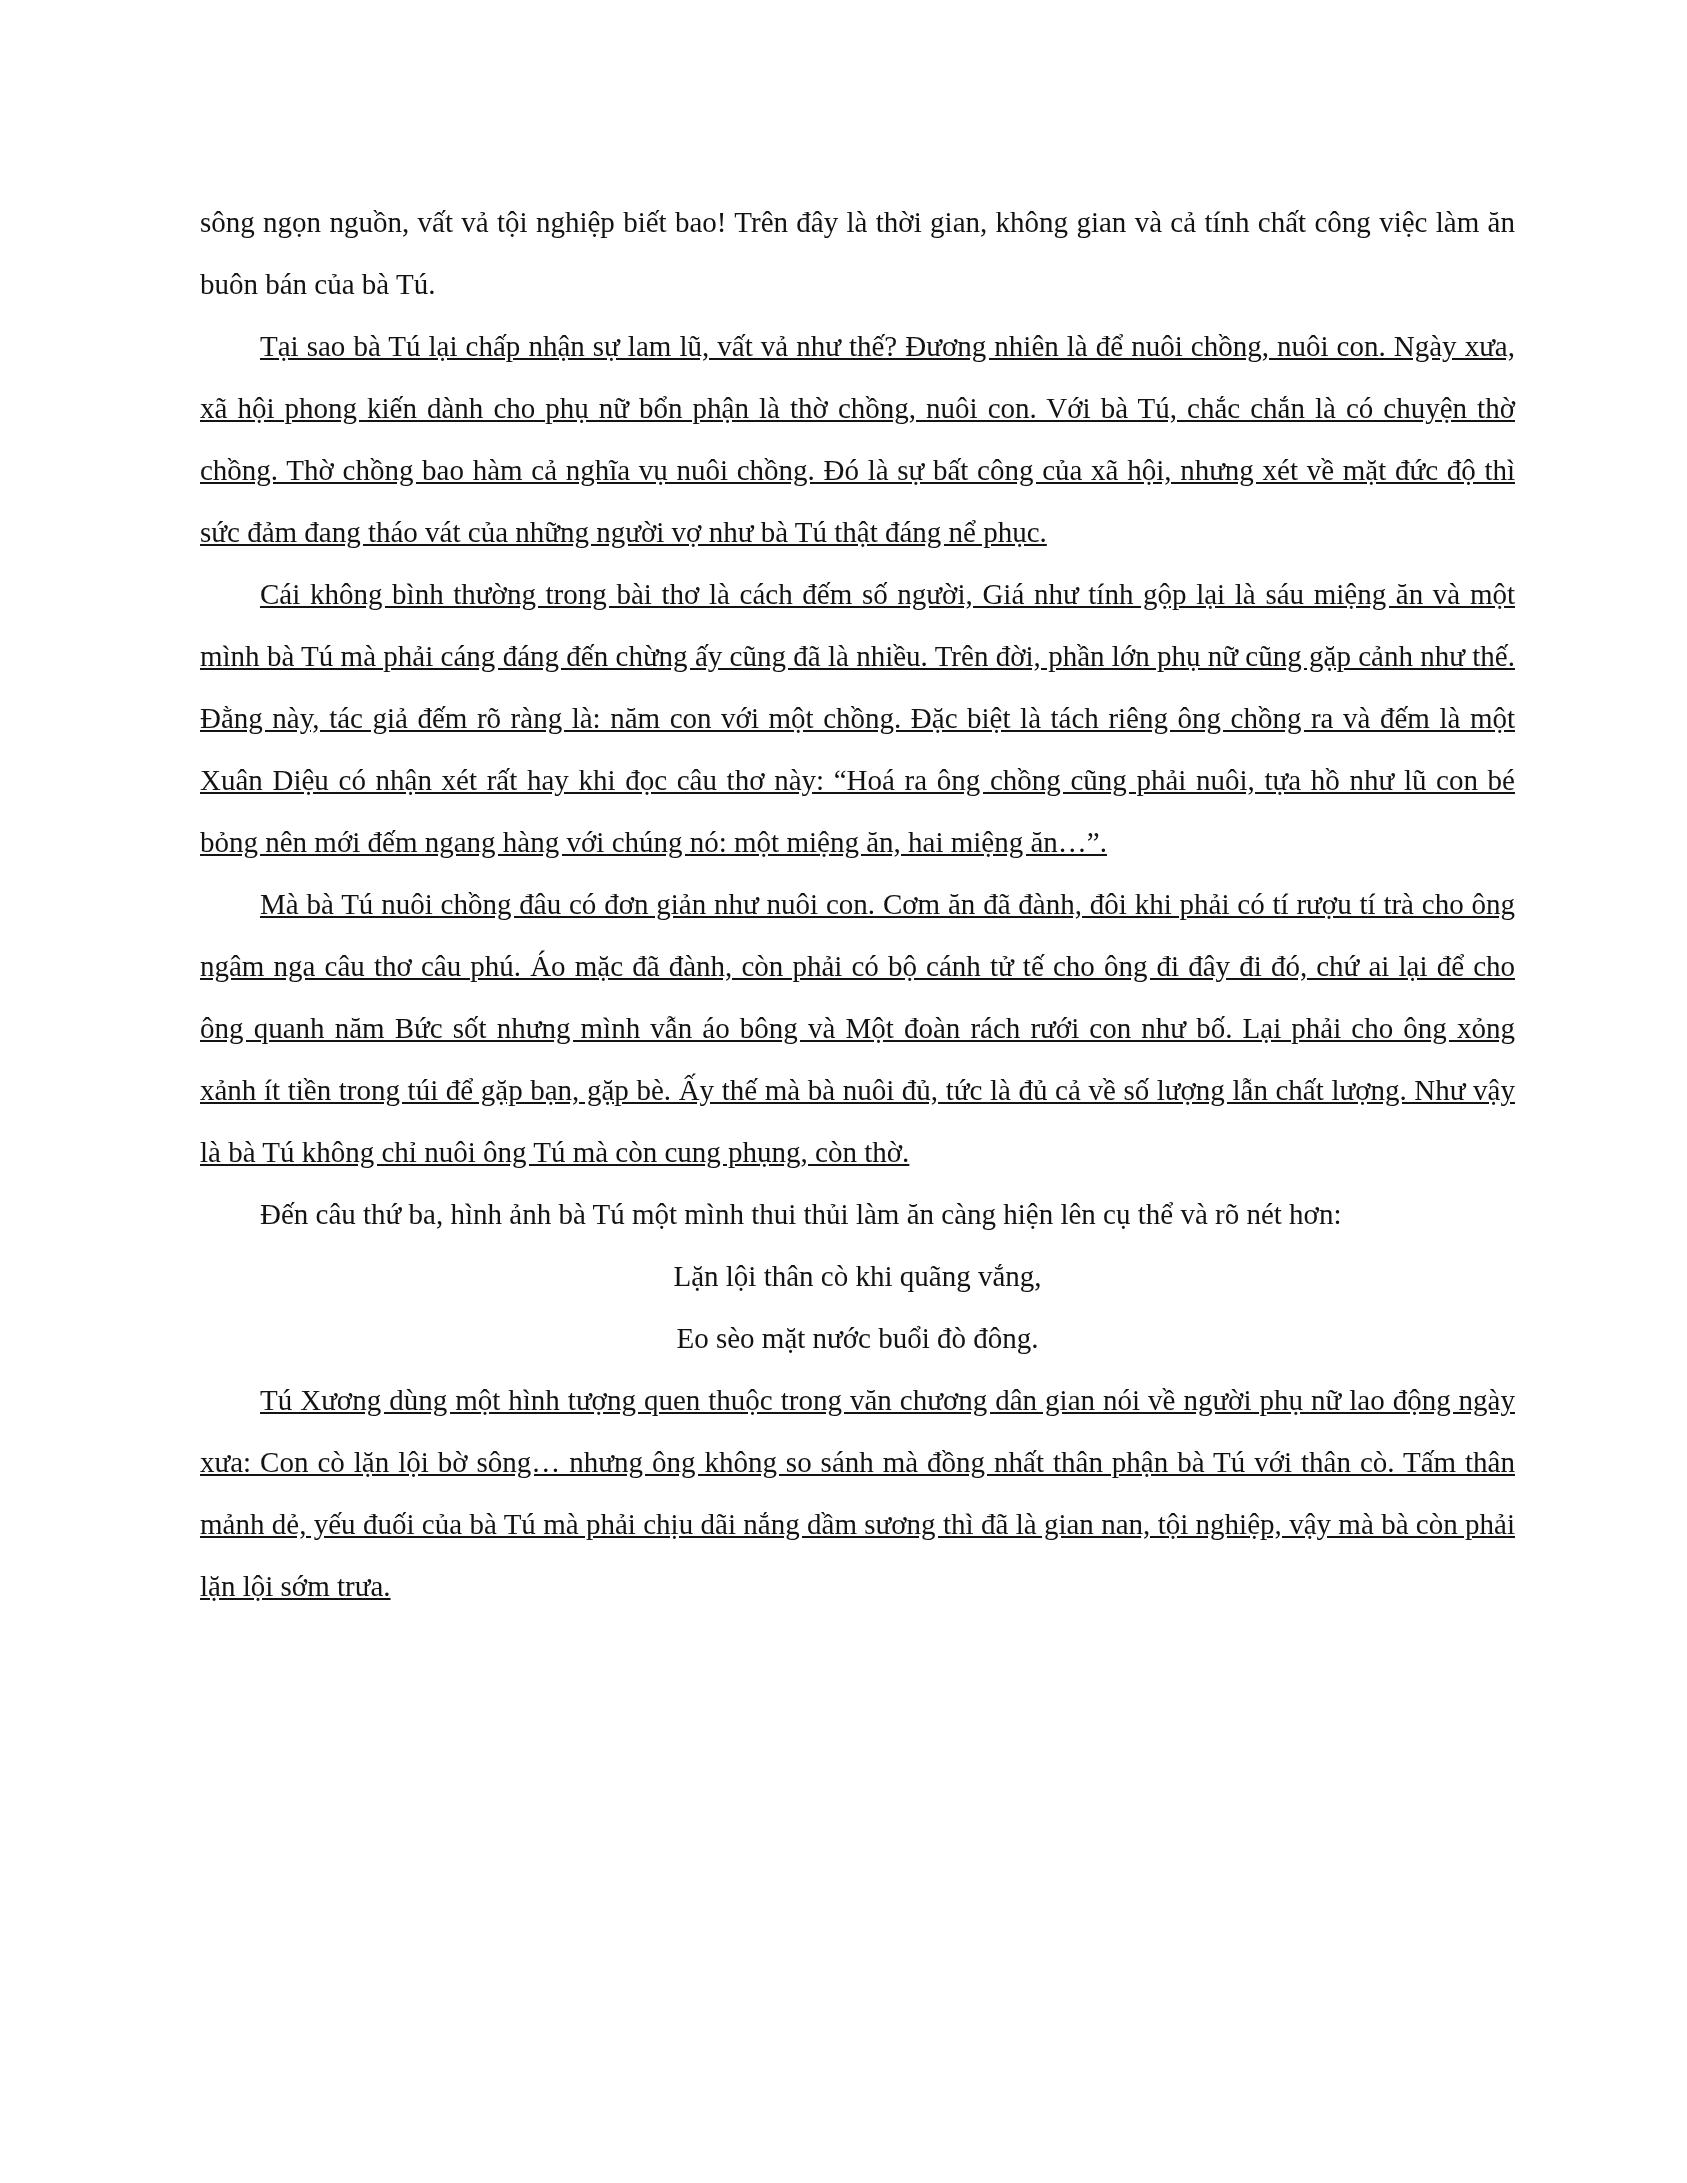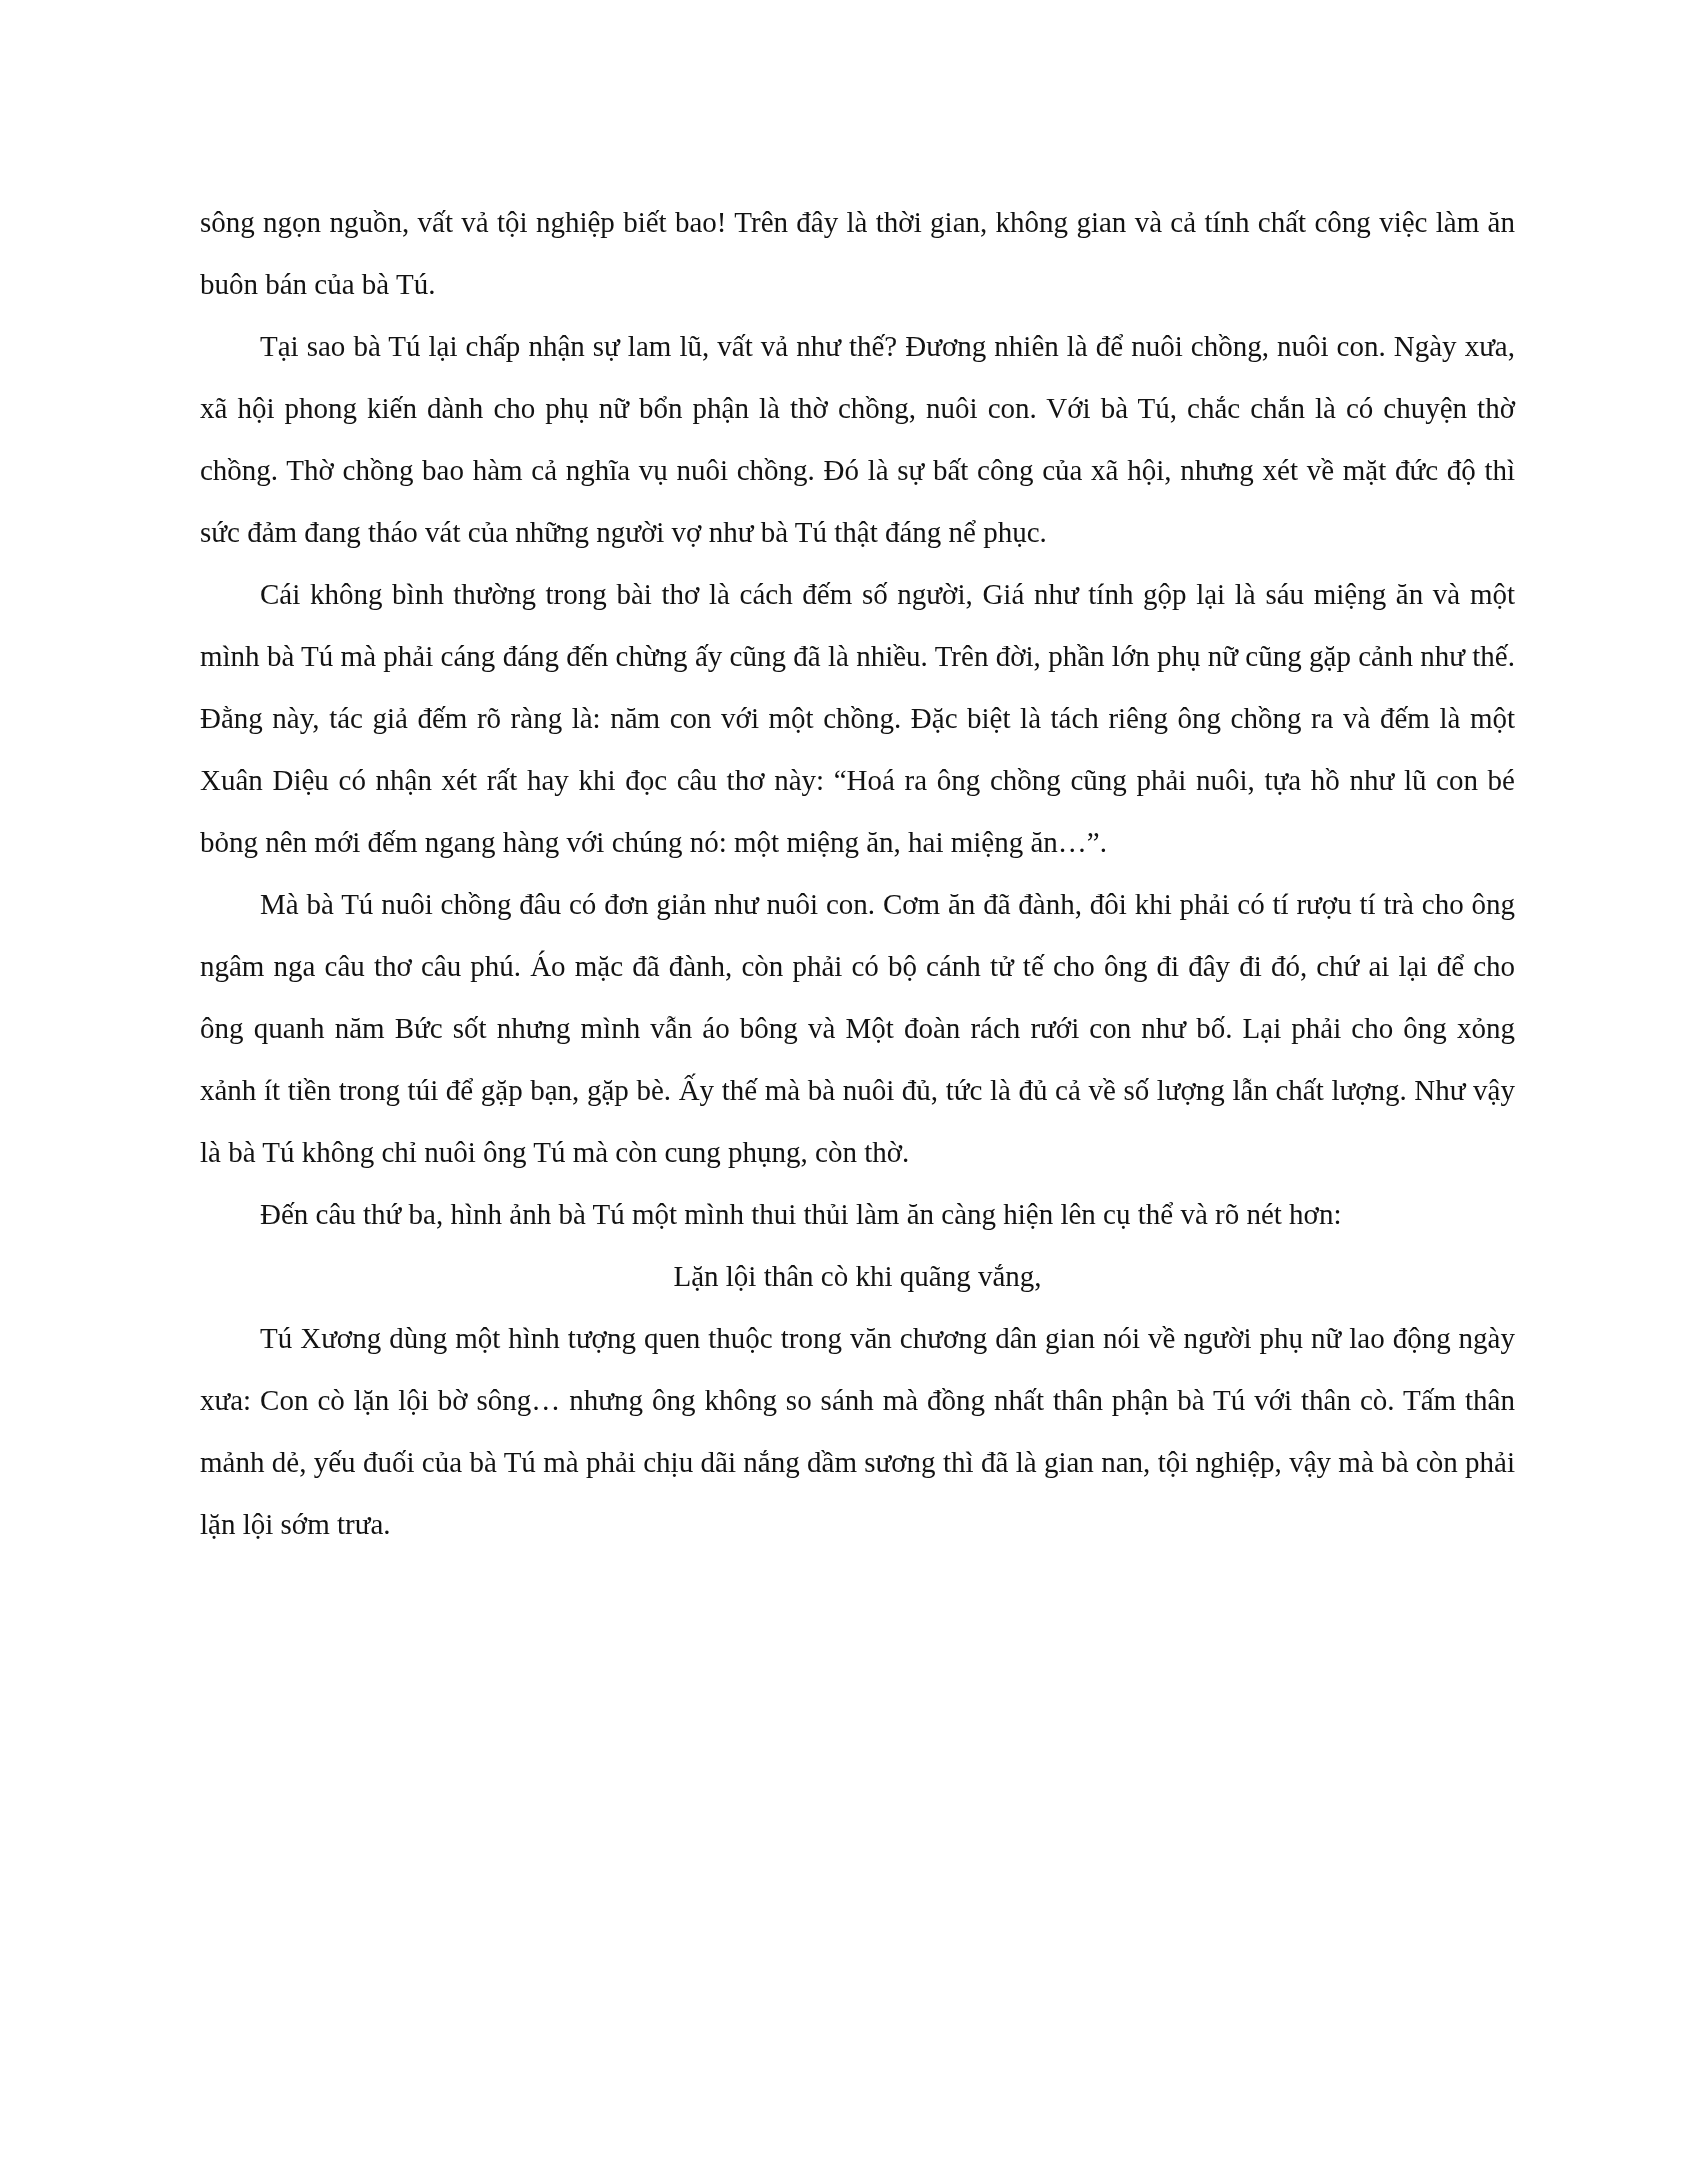--- a/index.html
+++ b/index.html
@@ -20,20 +20,21 @@
     color: #131313;
     overflow: hidden;
   }
   .para {
     margin: 0;
     text-align: justify;
     text-justify: inter-word;
   }
   .para.indent {
     text-indent: 60px;
+    text-decoration: underline;
   }
   .para.center {
     text-indent: 60px;
   }
   .verse {
     margin: 0;
     text-align: center;
   }
 </style>
 </head>
@@ -46,16 +47,17 @@
 
   <p class="para indent">Cái không bình thường trong bài thơ là cách đếm số người, Giá như tính gộp lại là sáu miệng ăn và một mình bà Tú mà phải cáng đáng đến chừng ấy cũng đã là nhiều. Trên đời, phần lớn phụ nữ cũng gặp cảnh như thế. Đằng này, tác giả đếm rõ ràng là: năm con với một chồng. Đặc biệt là tách riêng ông chồng ra và đếm là một Xuân Diệu có nhận xét rất hay khi đọc câu thơ này: “Hoá ra ông chồng cũng phải nuôi, tựa hồ như lũ con bé bỏng nên mới đếm ngang hàng với chúng nó: một miệng ăn, hai miệng ăn…”.</p>
 
   <p class="para indent">Mà bà Tú nuôi chồng đâu có đơn giản như nuôi con. Cơm ăn đã đành, đôi khi phải có tí rượu tí trà cho ông ngâm nga câu thơ câu phú. Áo mặc đã đành, còn phải có bộ cánh tử tế cho ông đi đây đi đó, chứ ai lại để cho ông quanh năm Bức sốt nhưng mình vẫn áo bông và Một đoàn rách rưới con như bố. Lại phải cho ông xỏng xảnh ít tiền trong túi để gặp bạn, gặp bè. Ấy thế mà bà nuôi đủ, tức là đủ cả về số lượng lẫn chất lượng. Như vậy là bà Tú không chỉ nuôi ông Tú mà còn cung phụng, còn thờ.</p>
 
 
   <p class="para center">Đến câu thứ ba, hình ảnh bà Tú một mình thui thủi làm ăn càng hiện lên cụ thể và rõ nét hơn:</p>
 
   <p class="verse">Lặn lội thân cò khi quãng vắng,</p>
 
+  <p class="verse">Eo sèo mặt nước buổi đò đông.</p>
 
   <p class="para indent">Tú Xương dùng một hình tượng quen thuộc trong văn chương dân gian nói về người phụ nữ lao động ngày xưa: Con cò lặn lội bờ sông… nhưng ông không so sánh mà đồng nhất thân phận bà Tú với thân cò. Tấm thân mảnh dẻ, yếu đuối của bà Tú mà phải chịu dãi nắng dầm sương thì đã là gian nan, tội nghiệp, vậy mà bà còn phải lặn lội sớm trưa.</p>
 </div>
 
 
 </body></html>

